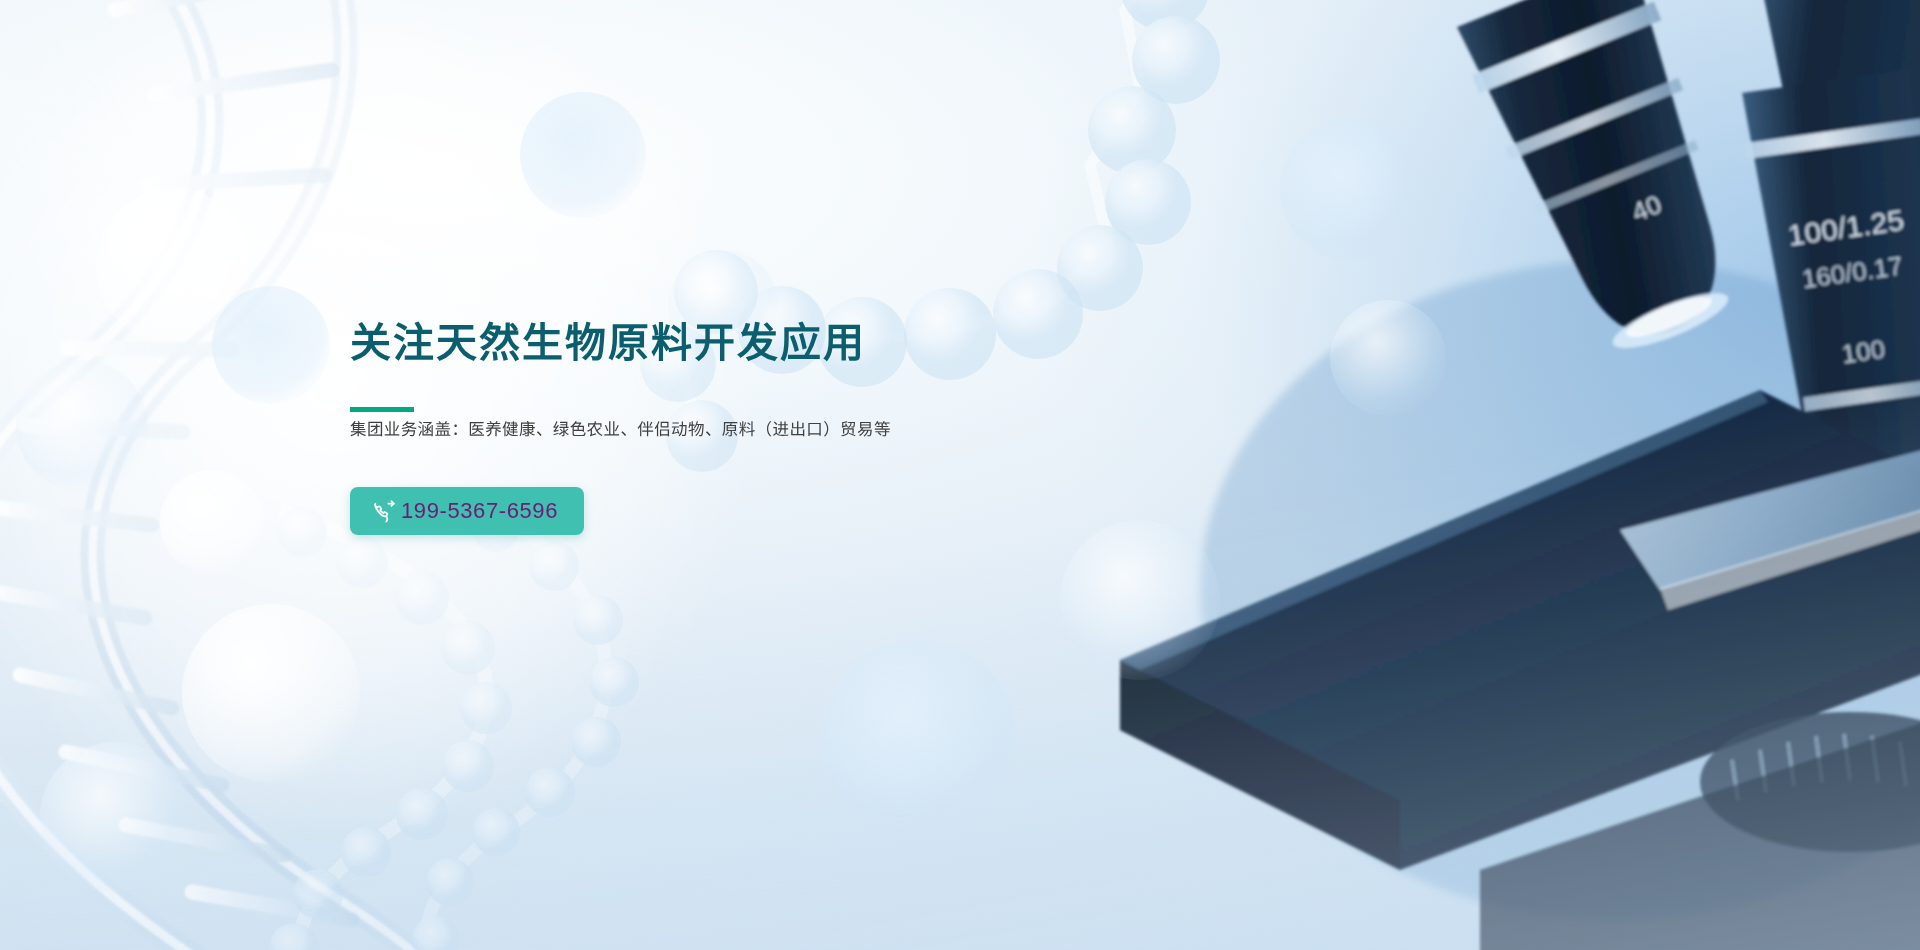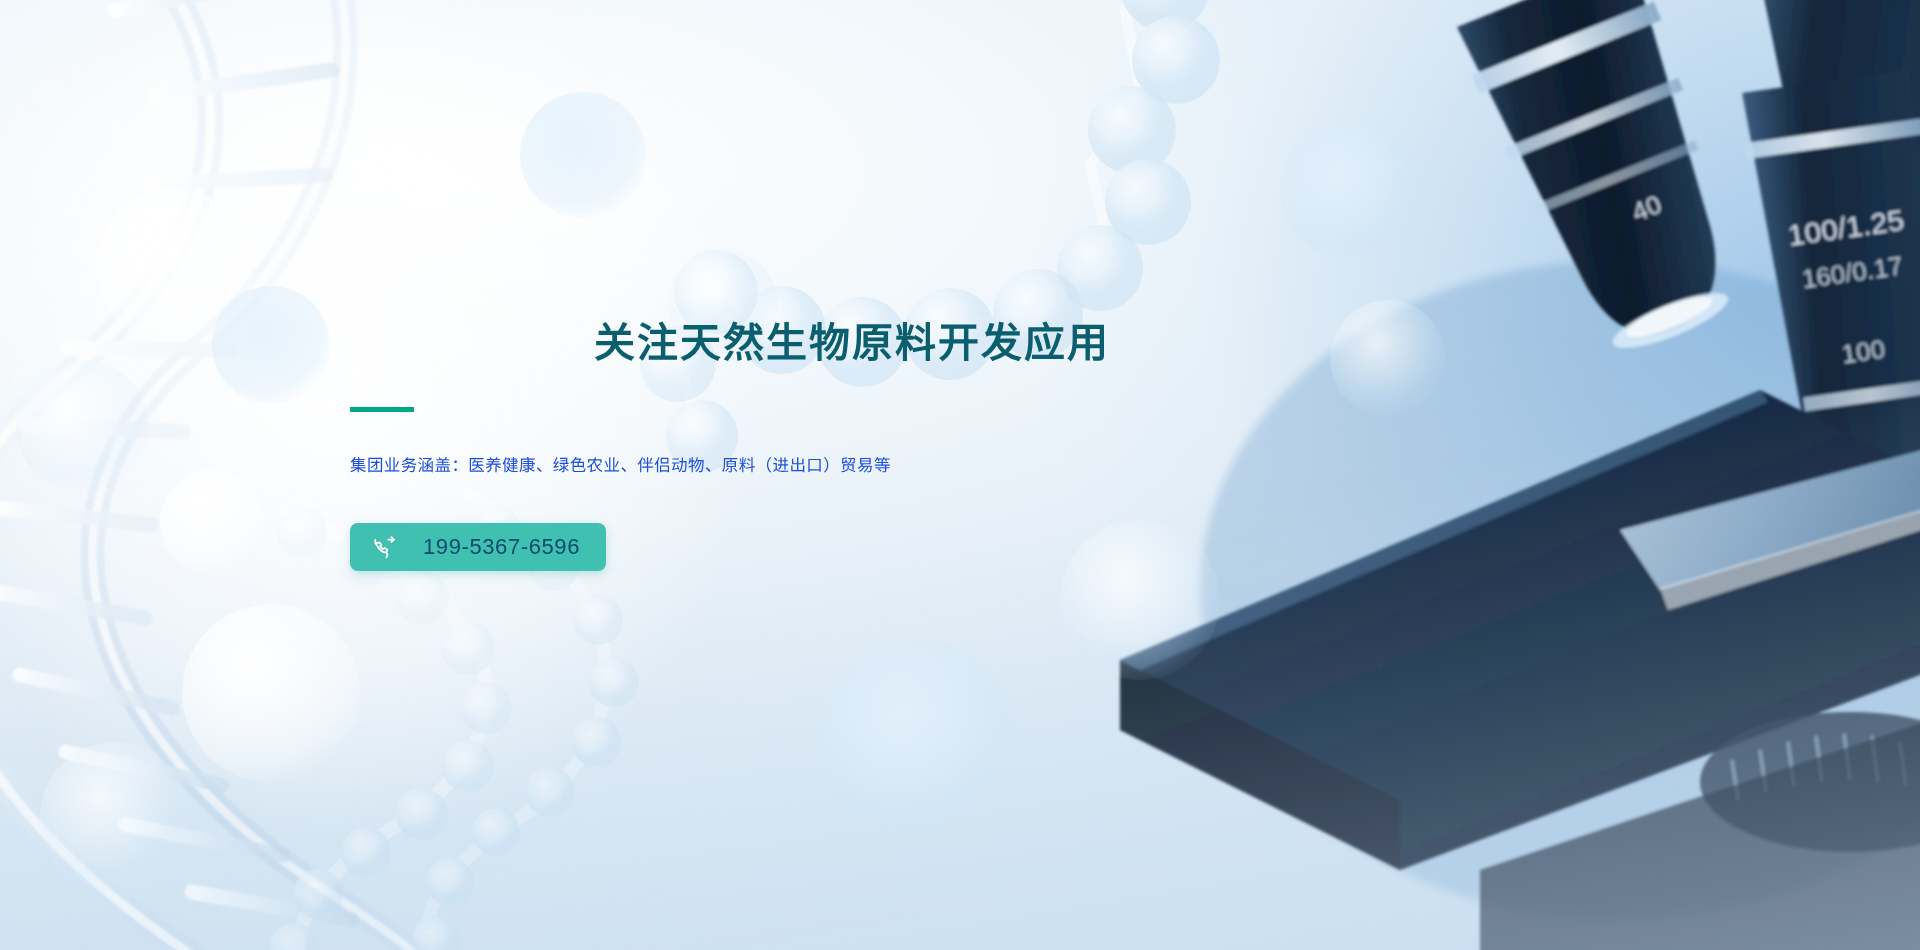--- a/index.html
+++ b/index.html
@@ -61,46 +61,44 @@
     width:760px;
     z-index:20;
   }
   .hero-title {
     font-size:41px;
     font-weight:bold;
     letter-spacing:2px;
     line-height:1.25;
     color:#0a5e6d;
     white-space:nowrap;
-    text-align:right;
   }
   .title-rule {
     width:64px; height:5px;
     background:#00a886;
     margin-top:38px;
   }
   .hero-sub {
-    margin-top:36px;
     font-size:16.5px;
     line-height:35px;
-    color:#1d4ed8;
+    color:#404040;
     letter-spacing:.4px;
   }
   .hero-sub p { white-space:nowrap; }
 
   .phone-btn {
     display:inline-flex;
     align-items:center;
-    gap:26px;
+    gap:4px;
     margin-top:40px;
     padding:0 26px 0 22px;
     height:48px;
     border-radius:8px;
     background:#3fc0b0;
-    color:#0c4a6e;
+    color:#701a75;
     border:none;
     cursor:pointer;
     box-shadow:0 3px 10px rgba(50,170,160,.28);
   }
   .phone-btn .pb-num {
     font-size:22px;
     letter-spacing:.6px;
     line-height:1;
     font-weight:400;
     white-space:nowrap;

